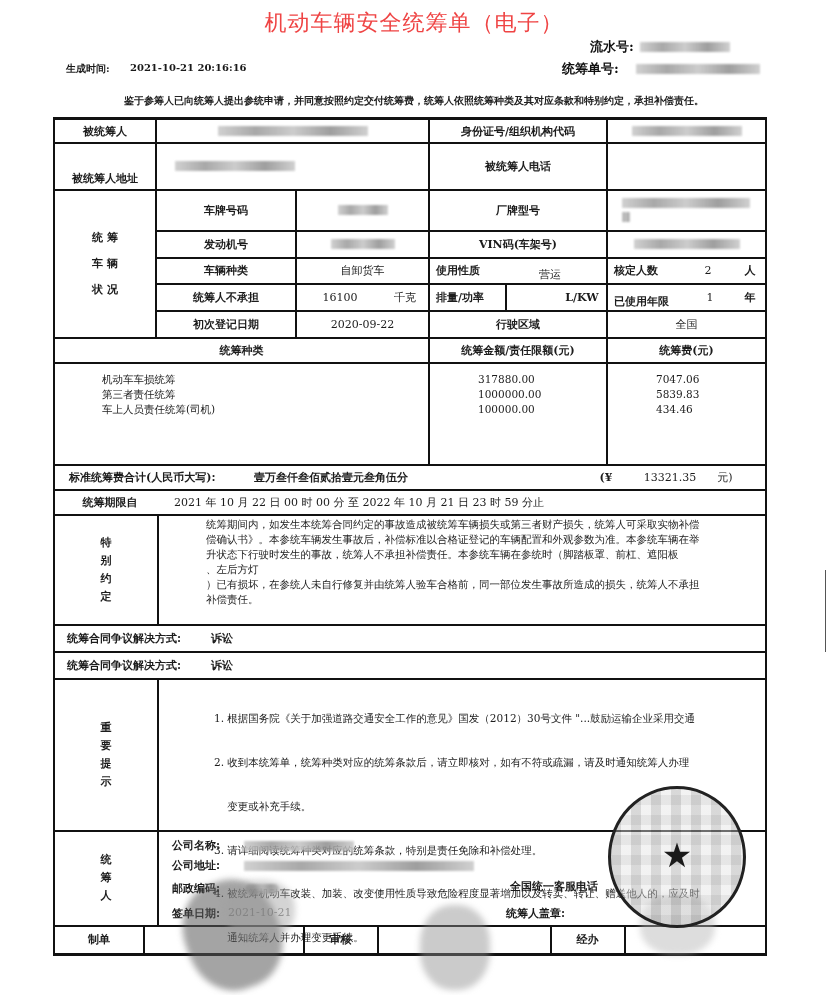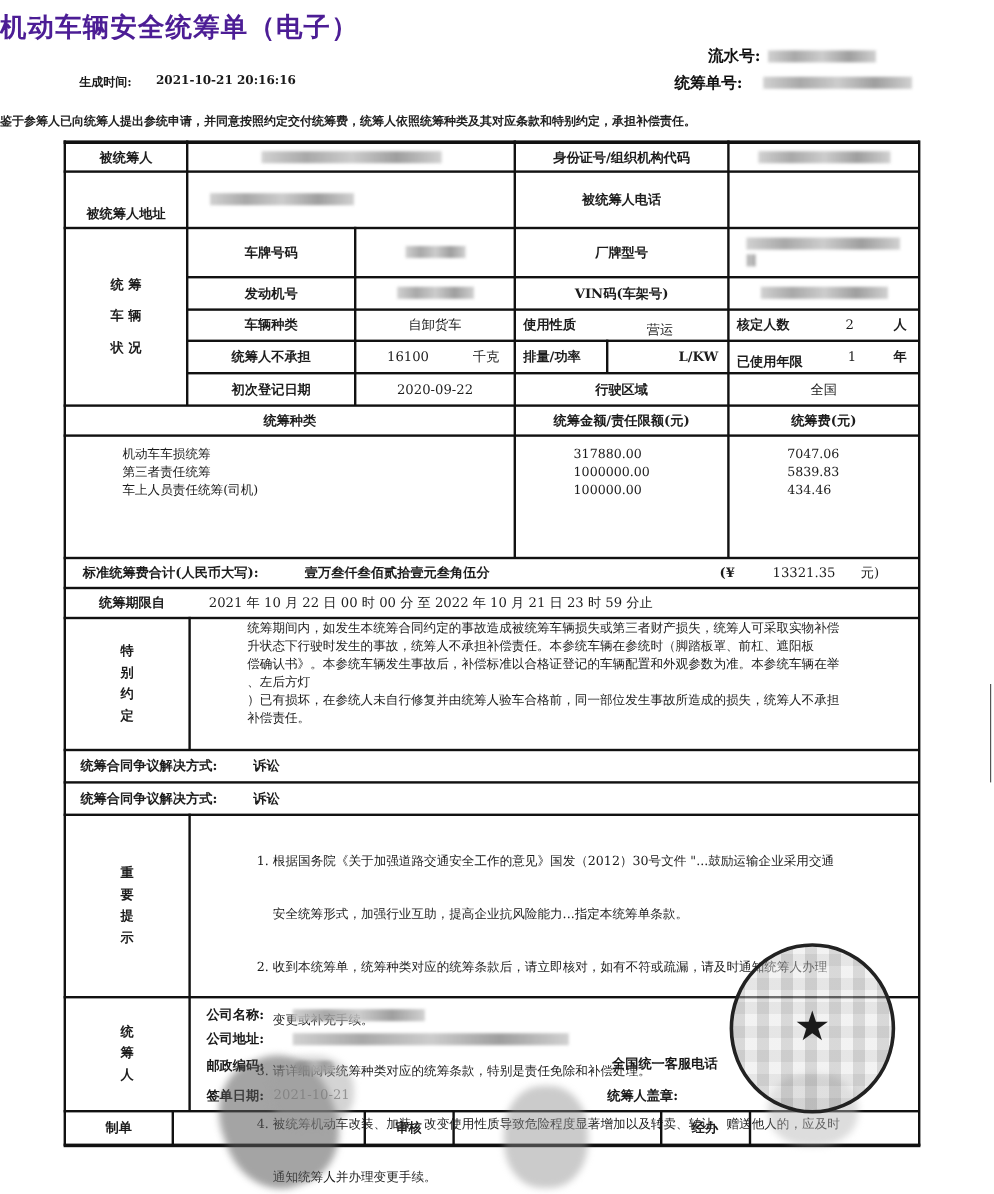--- a/index.html
+++ b/index.html
@@ -1,23 +1,23 @@
 <!DOCTYPE html>
 <html><head>
 <meta charset="utf-8">
 <style>
   html, body { margin:0; padding:0; background:#ffffff; }
   body { width:828px; height:995px; position:relative; overflow:hidden;
          font-family:"DejaVu Serif","Liberation Serif",serif; color:#1a1a1a; }
   .abs { position:absolute; }
-  .title { left:0; width:828px; top:8px; font-size:22px; letter-spacing:1px; color:#4c1d95;font-weight:bold; }
+  .title { left:0; width:828px; top:8px; text-align:center; font-size:22px; letter-spacing:1px; color:#ef4444; }
   .hdr-lbl { font-size:13px; font-weight:bold; color:#111; }
   .blur { display:inline-block; height:10px; background:linear-gradient(90deg,#c9c9c9,#9a9a9a,#c4c4c4,#8e8e8e,#c9c9c9); filter:blur(1.2px); opacity:.85; vertical-align:middle; }
   .small { font-size:10px; }
-  .notice { left:0; width:828px; top:94px; text-align:left; font-size:10px; font-weight:bold; color:#222; }
+  .notice { left:0; width:828px; top:94px; text-align:center; font-size:10px; font-weight:bold; color:#222; }
 
   .line { position:absolute; background:#111; }
   .cell { position:absolute; display:flex; align-items:center; justify-content:center; font-size:11px; font-weight:bold; color:#1c1c1c; box-sizing:border-box; }
   .cell.left { justify-content:flex-start; padding-left:6px; }
   .plain { font-weight:normal; }
   .vert { flex-direction:column; line-height:26px; }
   .vert2 { flex-direction:column; line-height:18px; }
   .txt { position:absolute; font-size:10.5px; color:#1c1c1c; line-height:15px;margin-left:42px; }
   .stamp { position:absolute; left:608px; top:786px; width:138px; height:142px; border:3px solid #222; border-radius:50%; box-sizing:border-box;
            background:
@@ -167,41 +167,40 @@
 <div class="cell left plain" style="left:168px;top:490px;width:460px;height:24px;">2021 年 10 月 22 日 00 时 00 分 至 2022 年 10 月 21 日 23 时 59 分止</div>
 
 <div class="cell vert2" style="left:55px;top:515px;width:102px;height:109px;">
   <span>特</span>
   <span>别</span>
   <span>约</span>
   <span>定</span>
 </div>
 <div class="txt" style="left:164px;top:517px;width:596px;font-size:10.5px;line-height:15px;">
   <div>统筹期间内，如发生本统筹合同约定的事故造成被统筹车辆损失或第三者财产损失，统筹人可采取实物补偿</div>
+  <div>偿确认书》。本参统车辆发生事故后，补偿标准以合格证登记的车辆配置和外观参数为准。本参统车辆在举</div>
   <div>升状态下行驶时发生的事故，统筹人不承担补偿责任。本参统车辆在参统时（脚踏板罩、前杠、遮阳板</div>
-  <div>偿确认书》。本参统车辆发生事故后，补偿标准以合格证登记的车辆配置和外观参数为准。本参统车辆在举</div>
   <div>、左后方灯</div>
   <div>）已有损坏，在参统人未自行修复并由统筹人验车合格前，同一部位发生事故所造成的损失，统筹人不承担</div>
   <div>补偿责任。</div>
 </div>
 
 <div class="cell left" style="left:55px;top:625px;width:140px;height:26px;padding-left:12px;">统筹合同争议解决方式:</div>
 <div class="cell left" style="left:205px;top:625px;width:60px;height:26px;">诉讼</div>
 <div class="cell left" style="left:55px;top:652px;width:140px;height:26px;padding-left:12px;">统筹合同争议解决方式:</div>
 <div class="cell left" style="left:205px;top:652px;width:60px;height:26px;">诉讼</div>
 
 <div class="cell vert2" style="left:55px;top:679px;width:102px;height:151px;">
   <span>重</span>
   <span>要</span>
   <span>提</span>
   <span>示</span>
 </div>
 <div class="txt" style="left:172px;top:682px;width:590px;font-size:10.5px;line-height:14.6px;white-space:pre;">
   <div>1. 根据国务院《关于加强道路交通安全工作的意见》国发（2012）30号文件 "...鼓励运输企业采用交通</div>
-  <div>    安全统筹形式，加强行业互助，提高企业抗风险能力...指定本统筹单条款。</div>
   <div>2. 收到本统筹单，统筹种类对应的统筹条款后，请立即核对，如有不符或疏漏，请及时通知统筹人办理</div>
   <div>    变更或补充手续。</div>
   <div>3. 请详细阅读统筹种类对应的统筹条款，特别是责任免除和补偿处理。</div>
   <div>4. 被统筹机动车改装、加装、改变使用性质导致危险程度显著增加以及转卖、转让、赠送他人的，应及时</div>
   <div>    通知统筹人并办理变更手续。</div>
   
   
   
 </div>
 

